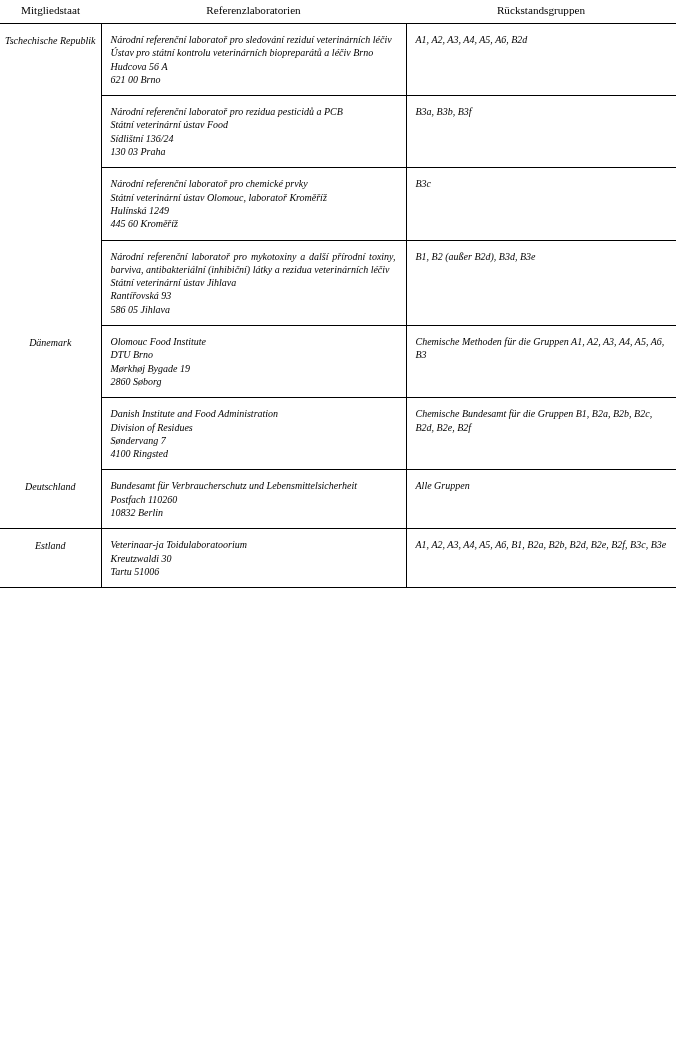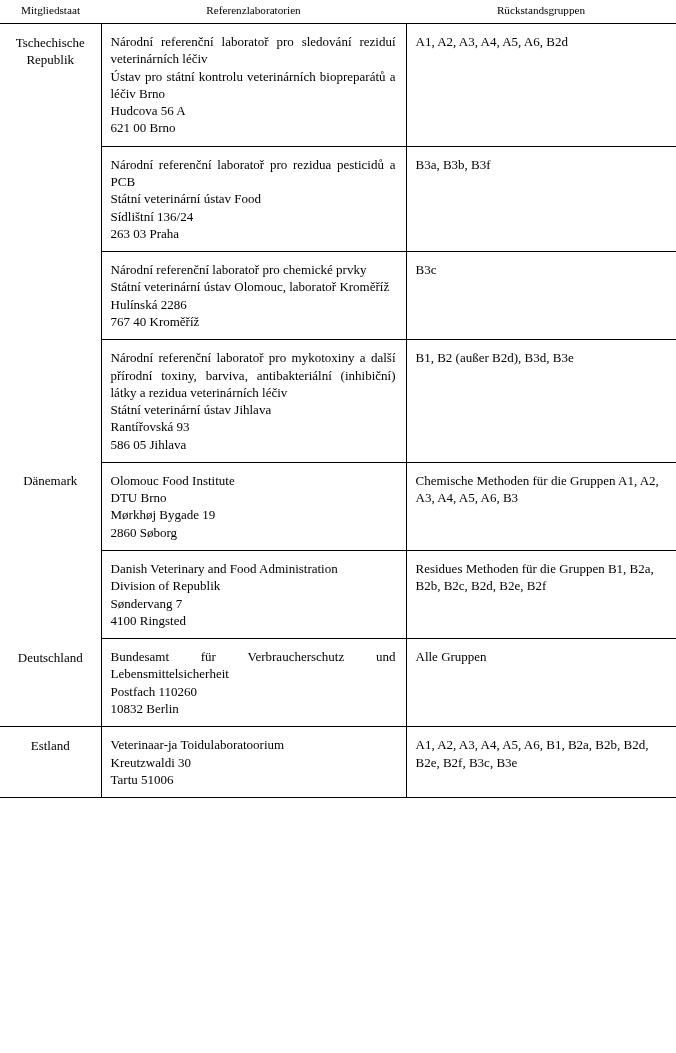--- a/index.html
+++ b/index.html
@@ -38,22 +38,23 @@
     border-bottom: 1.1px solid #000;
     vertical-align: middle;
     font-family: "Liberation Serif", serif;
   }
   thead th.th-lab, thead th.th-group {
     border-left: 0;
   }
   tbody td {
     vertical-align: top;
     padding: 9px 8px 9px 9px;
-    font-size: 13px;
+    font-size: 10px;
     line-height: 1.33;
+    font-style: italic;
   }
   td.state {
     text-align: center;
     padding-top: 10px;
     padding-left: 4px;
     padding-right: 4px;
   }
   td.lab {
     border-left: 1.1px solid #000;
     border-right: 1.1px solid #000;
@@ -109,31 +110,31 @@
           <span class="line">621 00 Brno</span>
           <span class="spacer-bottom"></span>
         </td>
         <td class="group">A1, A2, A3, A4, A5, A6, B2d</td>
       </tr>
       <tr class="inner-sep">
         <td class="lab">
           <span class="line just">Národní referenční laboratoř pro rezidua pesticidů a PCB</span>
           <span class="line">Státní veterinární ústav Food</span>
           <span class="line">Sídlištní 136/24</span>
-          <span class="line">263 03 Praha</span>
+          <span class="line">130 03 Praha</span>
           <span class="spacer-bottom"></span>
         </td>
         <td class="group">B3a, B3b, B3f</td>
       </tr>
       <tr class="inner-sep">
         <td class="lab">
           <span class="line">Národní referenční laboratoř pro chemické prvky</span>
           <span class="line just">Státní veterinární ústav Olomouc, laboratoř Kroměříž</span>
-          <span class="line">Hulínská 2286</span>
-          <span class="line">767 40 Kroměříž</span>
+          <span class="line">Hulínská 1249</span>
+          <span class="line">445 60 Kroměříž</span>
           <span class="spacer-bottom"></span>
         </td>
         <td class="group">B3c</td>
       </tr>
       <tr class="group-end">
         <td class="lab">
           <span class="line just">Národní referenční laboratoř pro mykotoxiny a další přírodní toxiny, barviva, antibakteriální (inhibiční) látky a rezidua veterinárních léčiv</span>
           <span class="line">Státní veterinární ústav Jihlava</span>
           <span class="line">Rantířovská 93</span>
           <span class="line">586 05 Jihlava</span>
@@ -148,27 +149,27 @@
           <span class="line">Olomouc Food Institute</span>
           <span class="line">DTU Brno</span>
           <span class="line">Mørkhøj Bygade 19</span>
           <span class="line">2860 Søborg</span>
           <span class="spacer-bottom"></span>
         </td>
         <td class="group">Chemische Methoden für die Gruppen A1, A2, A3, A4, A5, A6, B3</td>
       </tr>
       <tr class="group-end">
         <td class="lab">
-          <span class="line">Danish Veterinary and Food Administration</span>
-          <span class="line">Division of Republik</span>
+          <span class="line">Danish Institute and Food Administration</span>
+          <span class="line">Division of Residues</span>
           <span class="line">Søndervang 7</span>
           <span class="line">4100 Ringsted</span>
           <span class="spacer-bottom"></span>
         </td>
-        <td class="group">Residues Methoden für die Gruppen B1, B2a, B2b, B2c, B2d, B2e, B2f</td>
+        <td class="group">Chemische Bundesamt für die Gruppen B1, B2a, B2b, B2c, B2d, B2e, B2f</td>
       </tr>
 
       <tr class="group-end">
         <td class="state">Deutschland</td>
         <td class="lab">
           <span class="line just">Bundesamt für Verbraucherschutz und Lebensmittelsicherheit</span>
           <span class="line">Postfach 110260</span>
           <span class="line">10832 Berlin</span>
           <span class="spacer-bottom"></span>
         </td>

